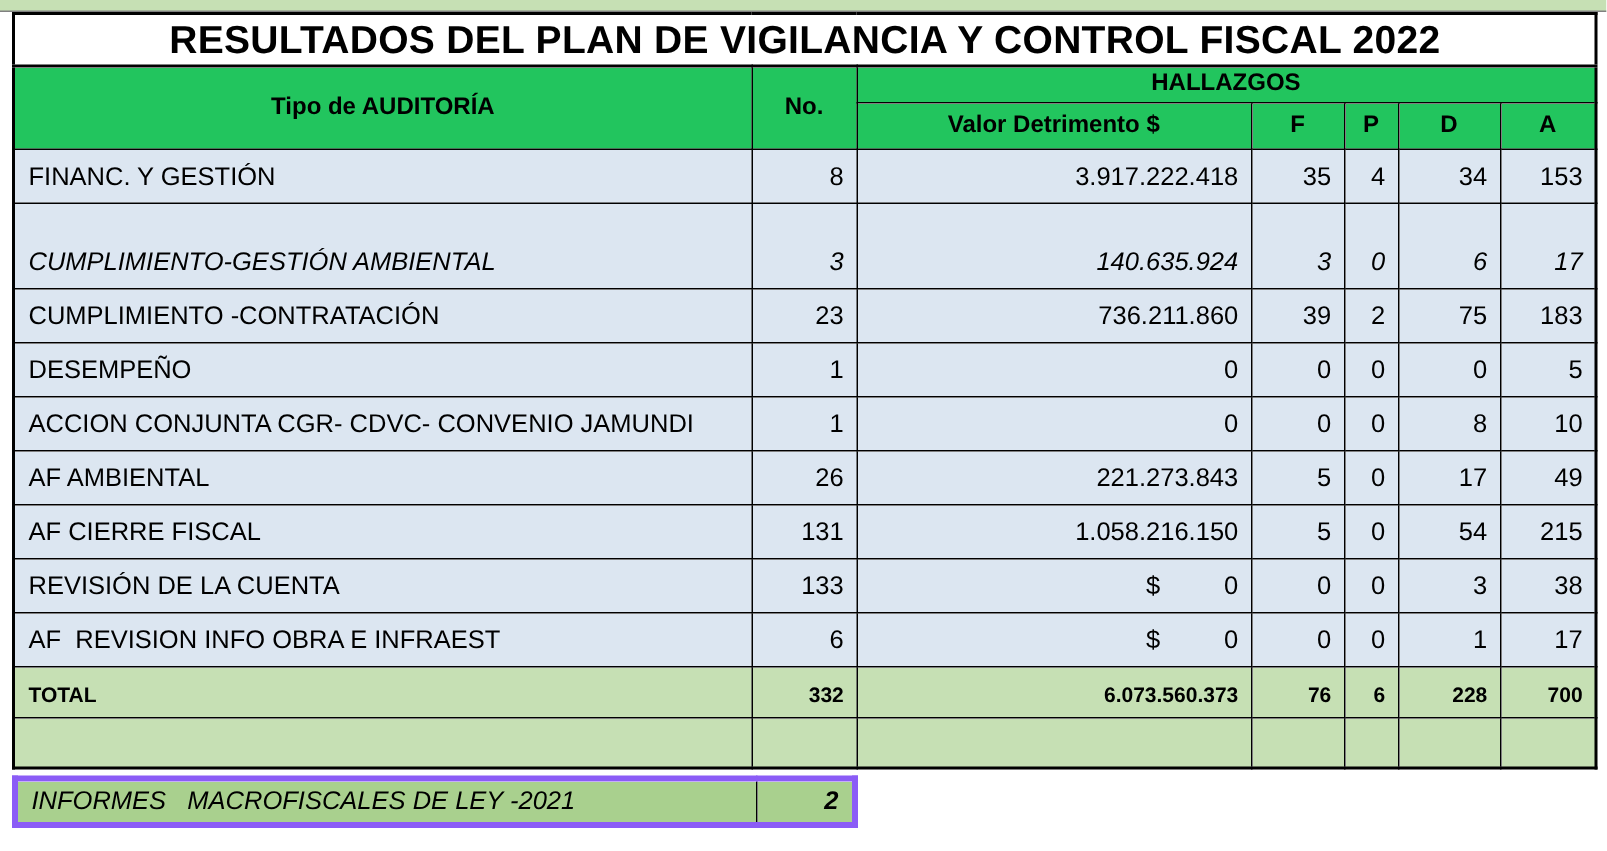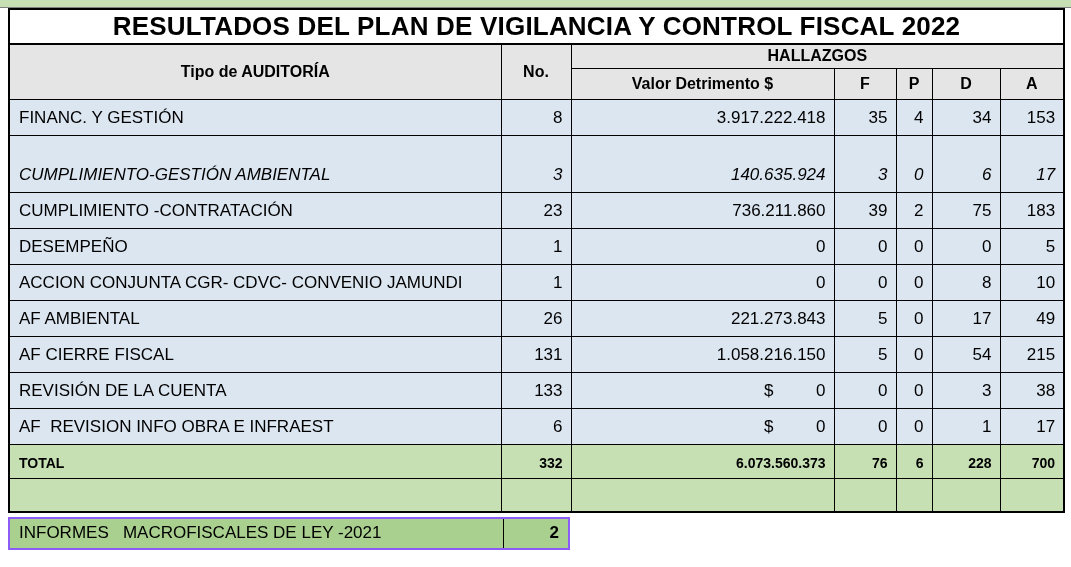--- a/index.html
+++ b/index.html
@@ -4,34 +4,34 @@
 <style>
   html,body{margin:0;padding:0;background:#ffffff;width:1071px;height:567px;overflow:hidden;
             font-family:"Liberation Sans",sans-serif;color:#000;}
   .top-strip{width:1071px;height:7px;background:#c6e0b4;border-bottom:1px solid #808080;}
   .wrap{margin-left:8px;margin-top:0;}
   table.main{border-collapse:collapse;table-layout:fixed;width:1055px;border:2px solid #000;}
   table.main td{border:1px solid #000;white-space:pre;overflow:hidden;}
   .title-cell{background:#ffffff;font-weight:bold;font-size:26px;text-align:center;
               vertical-align:middle;border-bottom:2px solid #000 !important;letter-spacing:0.2px;}
   .r-title{height:21px;}
-  .hdr{background:#e5e5e5;font-weight:bold;font-size:16px;text-align:center;vertical-align:middle;padding:0 0;}
+  .hdr{background:#22c55e;font-weight:bold;font-size:16px;text-align:center;vertical-align:middle;padding:0 0;}
   .r-h1{height:24px;}
   .r-h2{height:31px;}
   .r-body{height:36px;}
   .r-tall{height:57px;font-style:italic;}
   .r-body td,.r-tall td{background:#dce6f1;font-size:17px;vertical-align:bottom;}
   .lbl{text-align:left;padding:0 6px 7px 9px;}
   .num{text-align:right;padding:0 8px 7px 4px;}
   .r-total{height:34px;}
   .r-total td{background:#c6e0b4;font-weight:bold;font-size:14px;vertical-align:bottom;}
   .r-empty{height:34px;}
   .r-empty td{background:#c6e0b4;}
   .gap{height:4px;}
-  table.strip{border-collapse:collapse;table-layout:fixed;width:562px;border:2px solid #8b5cf6;}
+  table.strip{border-collapse:collapse;table-layout:fixed;width:562px;border:4px solid #8b5cf6;font-style:italic;}
   table.strip td{border:1px solid #000;background:#a9d08e;white-space:pre;overflow:hidden;
                  font-size:17px;vertical-align:middle;}
   .strip-row{height:31px;}
   .s-lbl{text-align:left;padding:2px 6px 4px 9px;}
   .s-val{text-align:right;font-weight:bold;padding:2px 9px 4px 4px;}
 </style>
 </head>
 <body>
 
 <div class="top-strip"></div>

